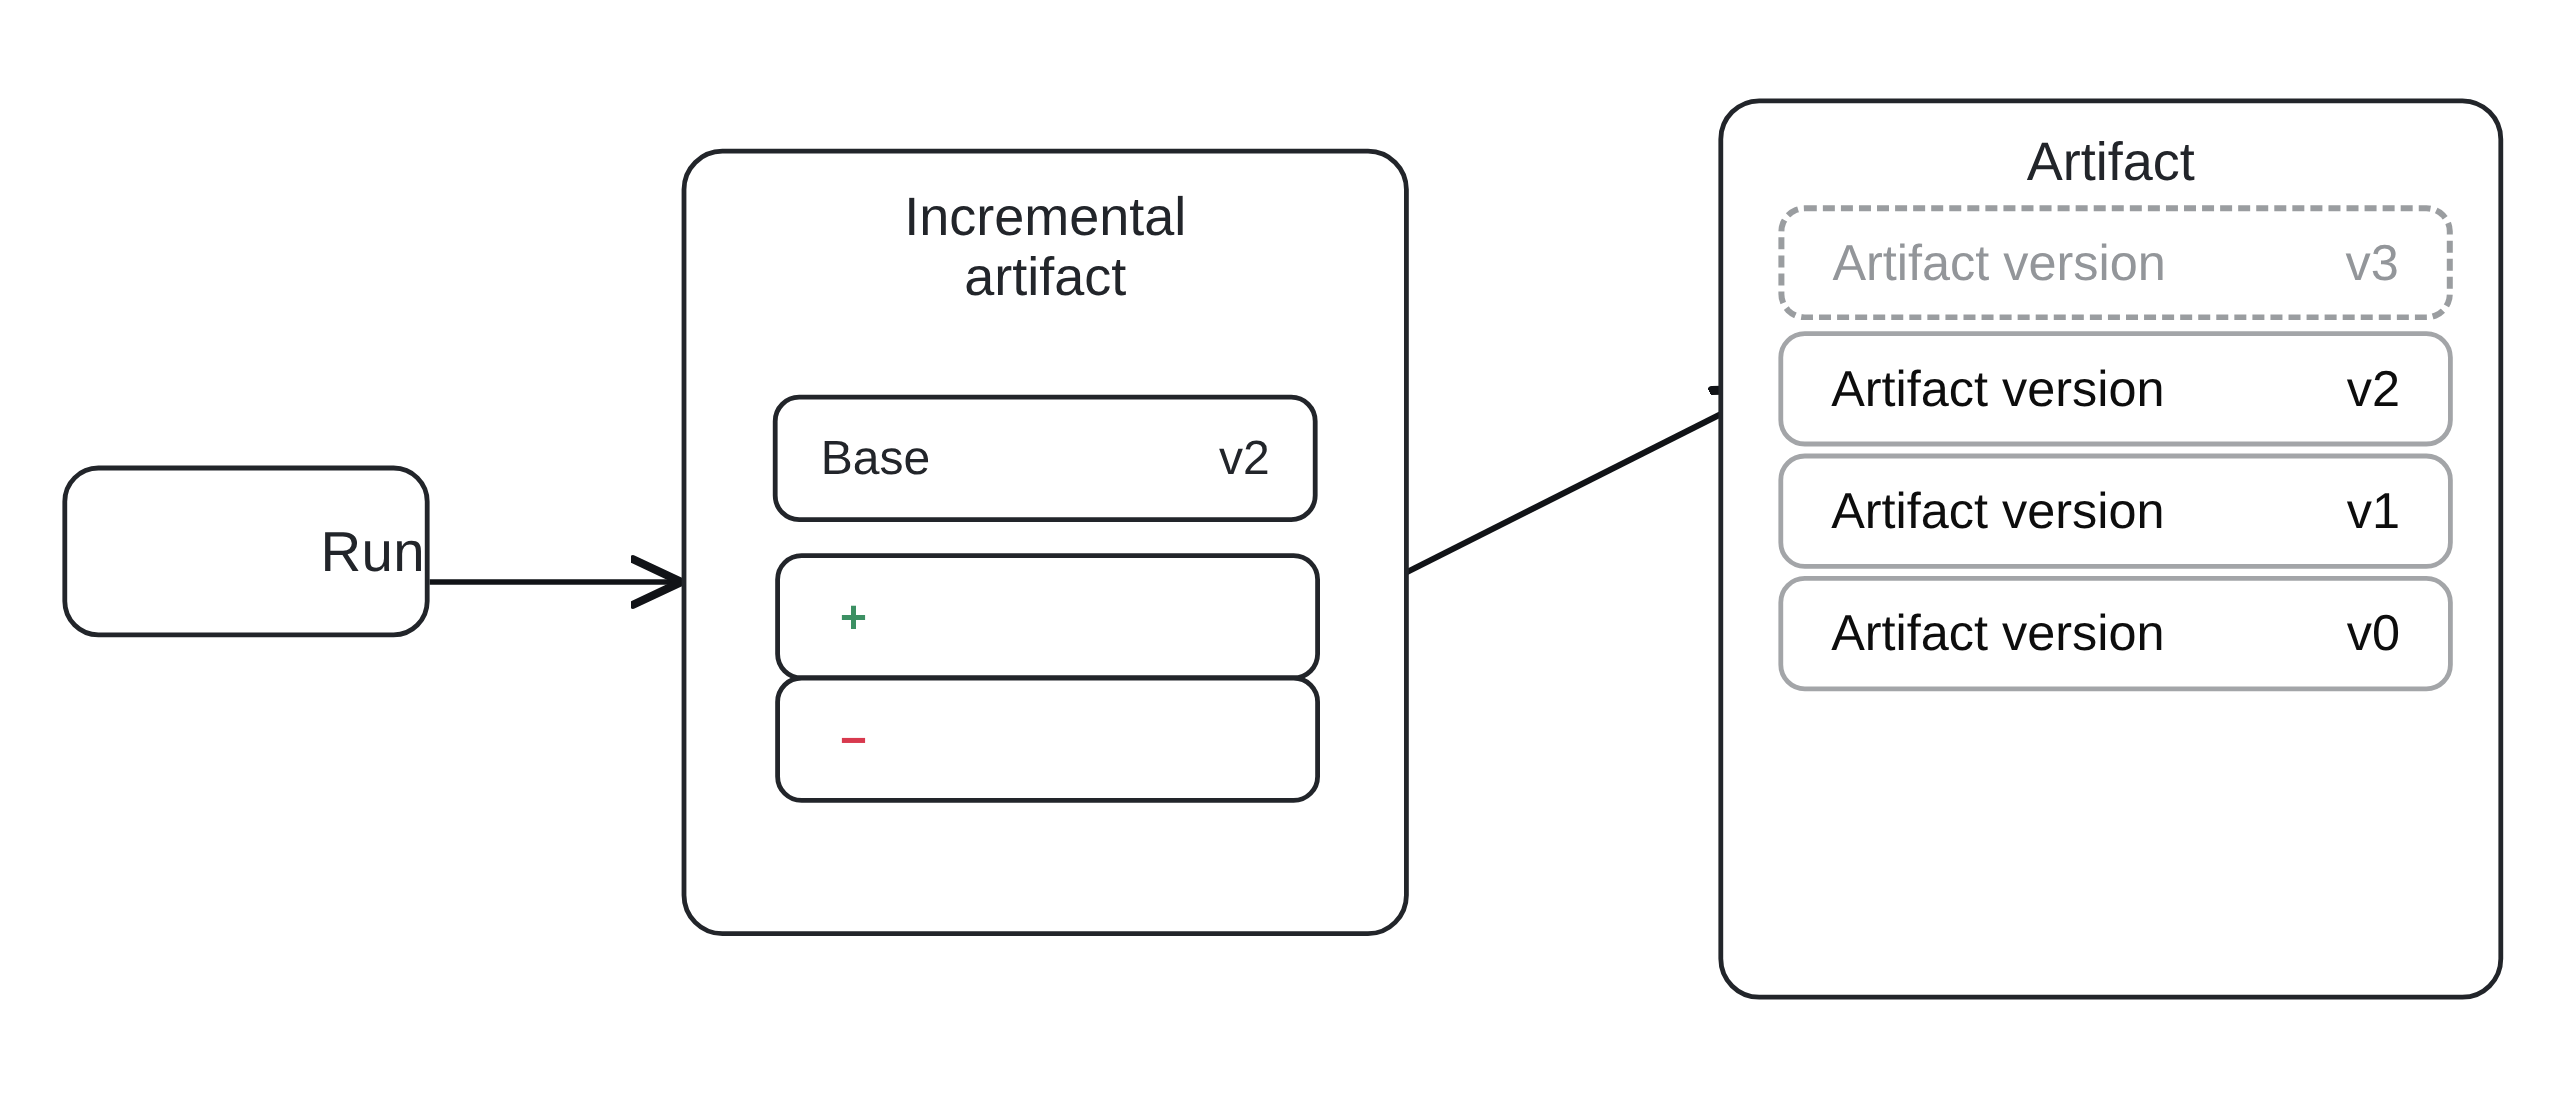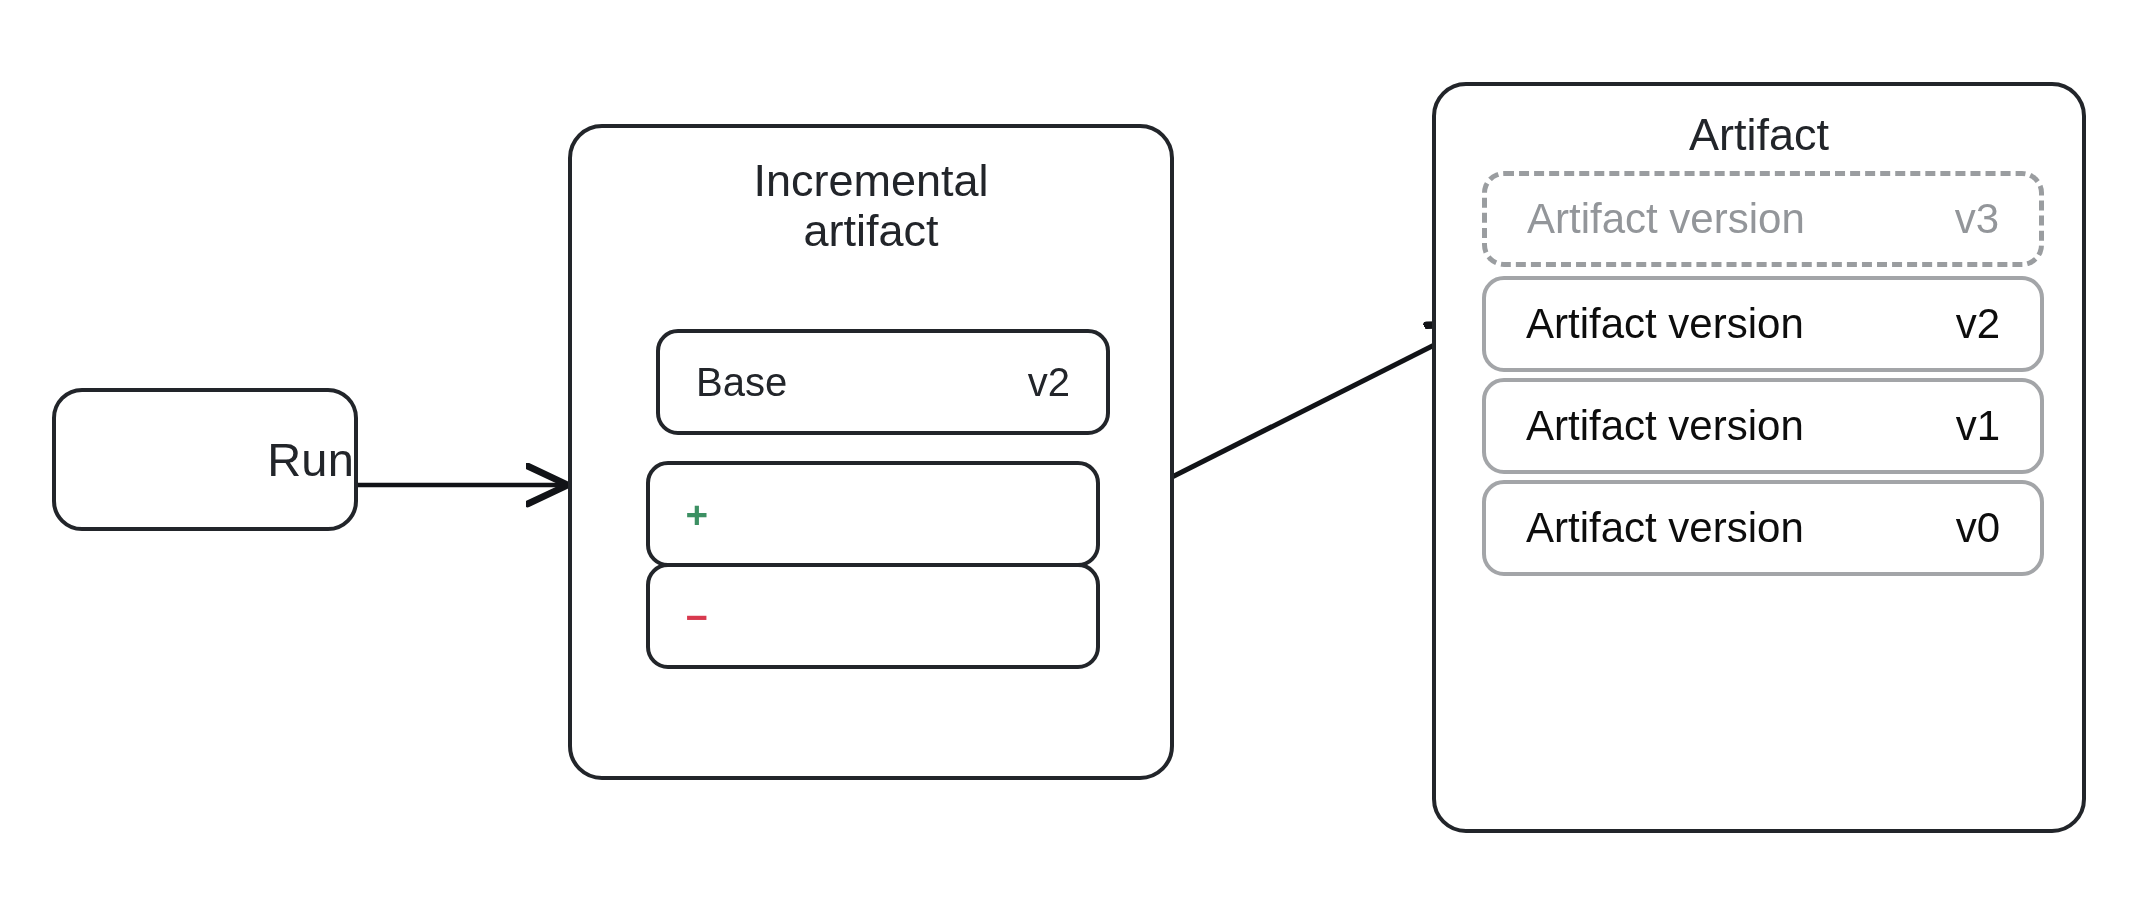--- a/index.html
+++ b/index.html
@@ -65,25 +65,26 @@
     color: #22252a;
     white-space: pre-line;
   }
 
   .row {
     position: absolute;
     box-sizing: border-box;
     background: #ffffff;
     display: flex;
     align-items: center;
+    text-align: right;
   }
 
   
   .base-row {
-    left: 84px;
+    left: 72px;
     top: 201px;
     width: 454px;
     height: 106px;
     border: 4px solid #22252a;
     border-radius: 22px;
     padding: 0 36px;
     justify-content: space-between;
   }
   .base-row .cell-label,
   .base-row .cell-version {

